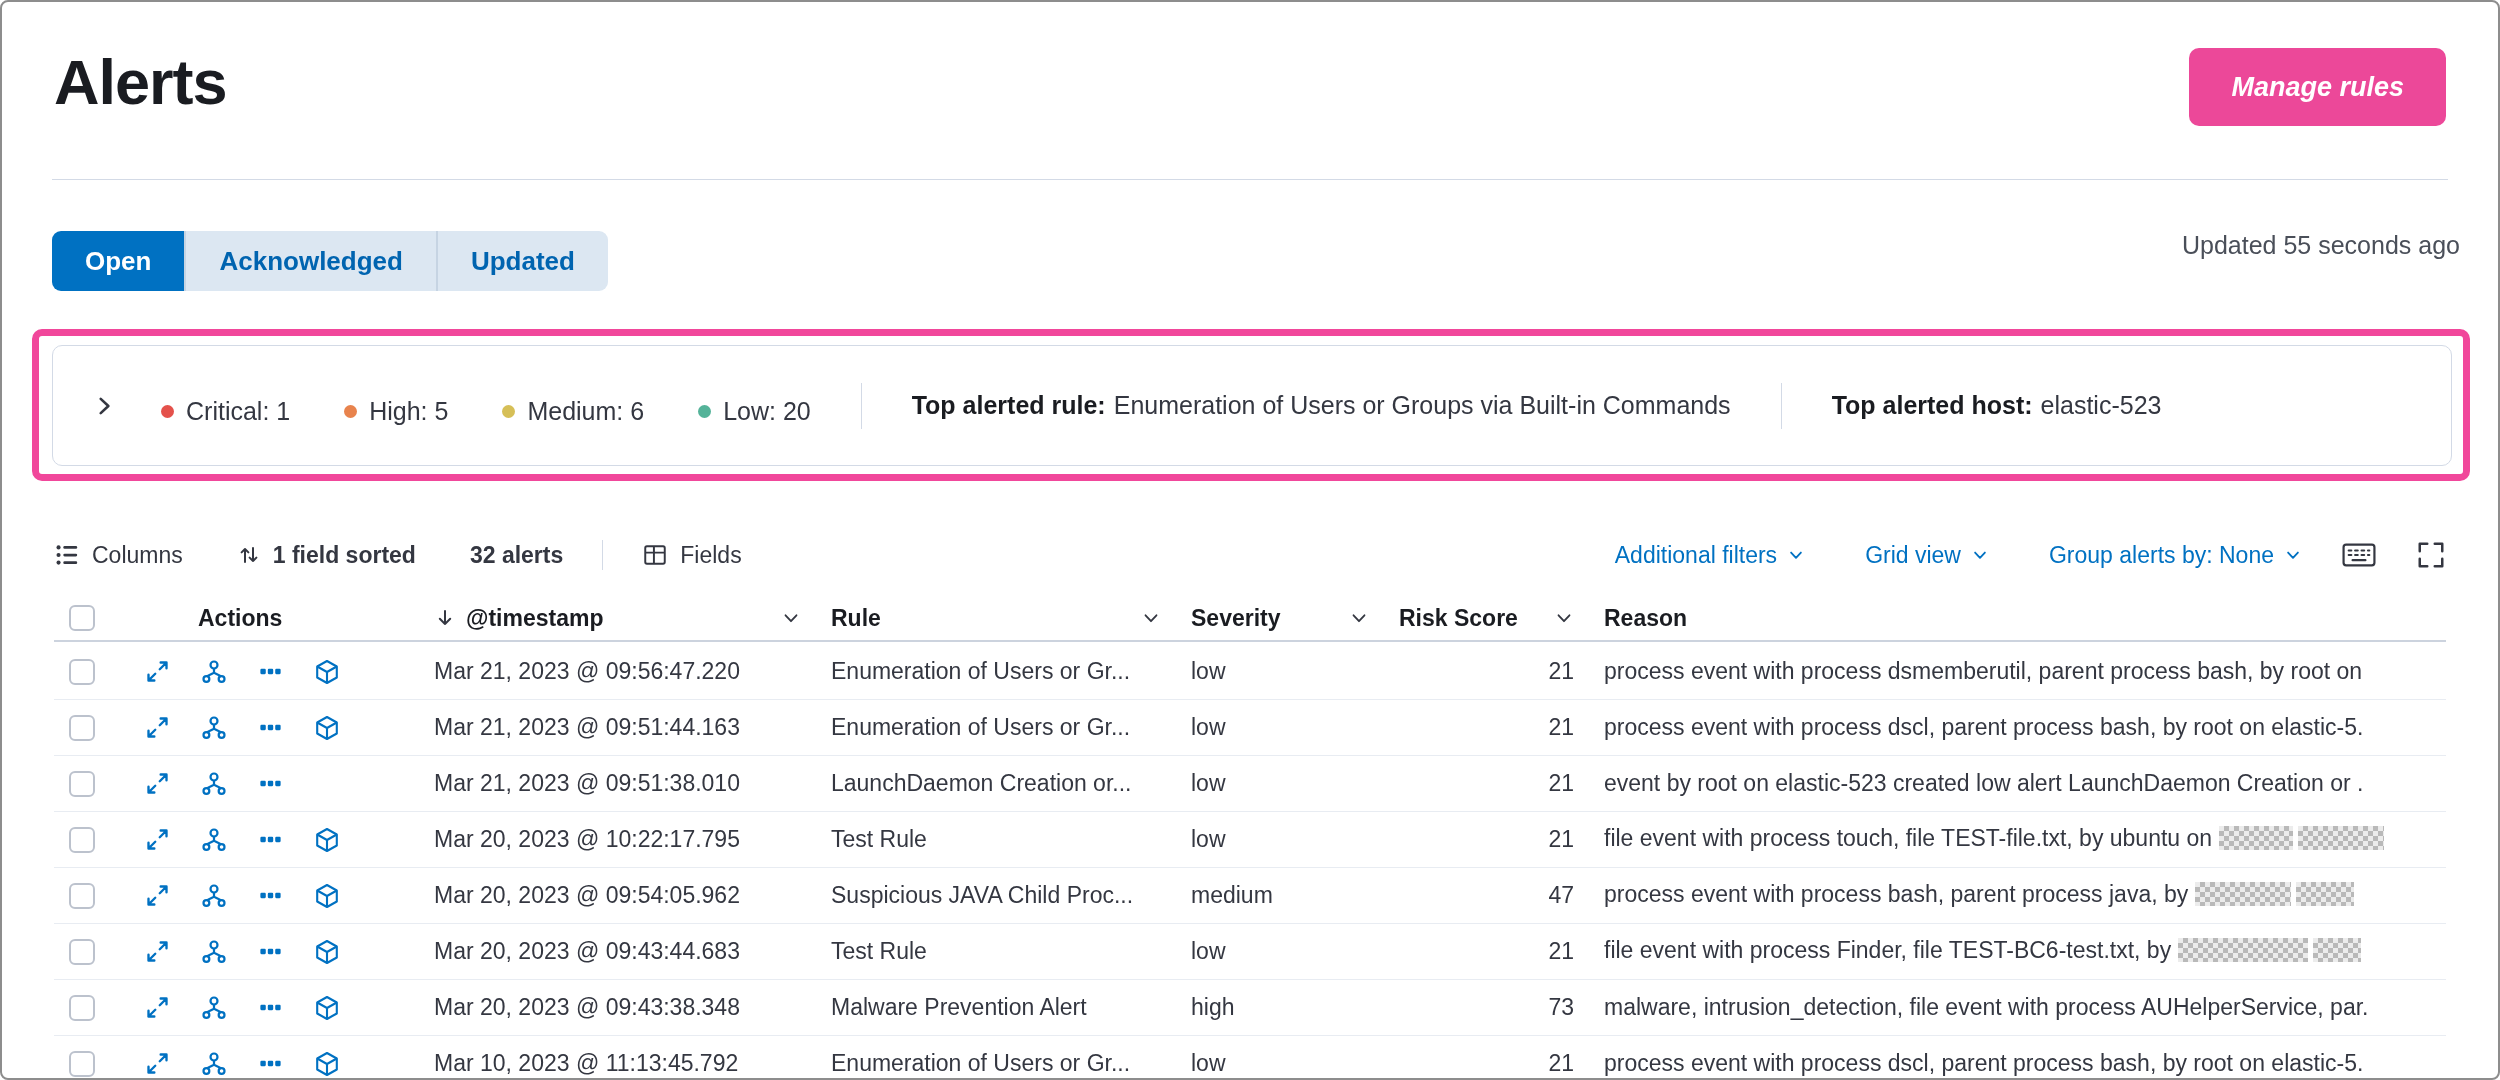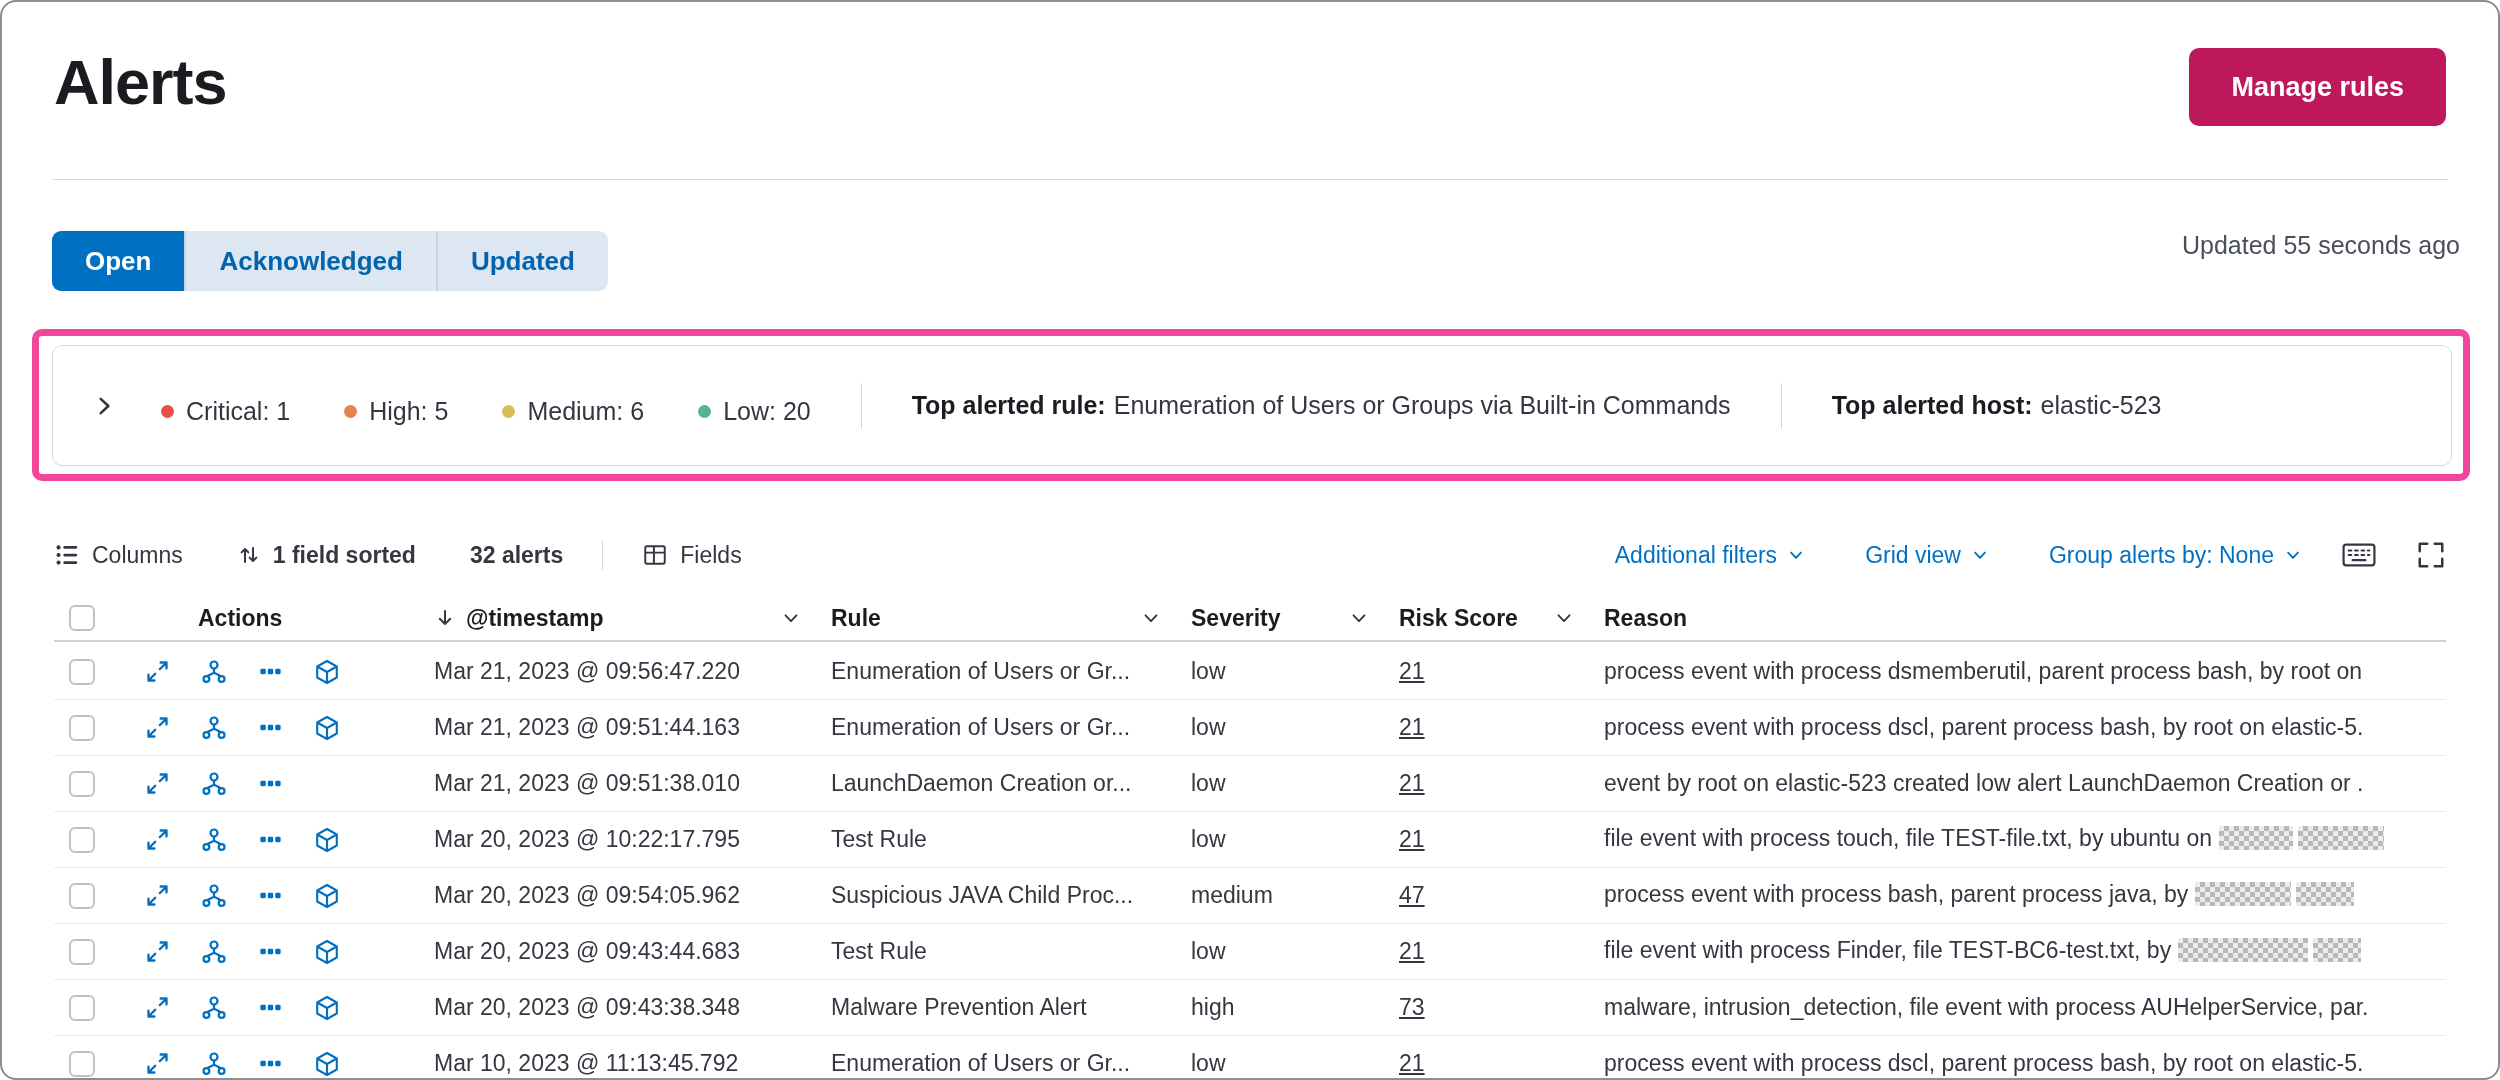--- a/index.html
+++ b/index.html
@@ -1,23 +1,23 @@
 <!DOCTYPE html>
 <html><head>
 <meta charset="utf-8">
 <style>
   * { margin:0; padding:0; box-sizing:border-box; }
   html,body { width:2500px; height:1080px; background:#fff; }
   body { font-family:"Liberation Sans","DejaVu Sans",sans-serif; color:#343741; }
-  .page { position:relative; width:2500px; height:1080px; background:#fff; border:2px solid #8d8d8d; border-radius:16px; overflow:hidden; }
+  .page { position:relative; width:2500px; height:1080px; background:#fff; border:2px solid #8d8d8d; border-radius:8px; overflow:hidden; }
 
   
   .page-header { position:absolute; top:44px; left:52px; right:52px; display:flex; justify-content:space-between; align-items:flex-start; }
   .page-title { font-size:63px; font-weight:800; color:#1a1c21; letter-spacing:-1px; line-height:72px; }
-  .btn-primary { background:#be185d; color:#fff; font-size:27px; font-weight:700; border:none; border-radius:10px; height:78px; padding:0 42px; cursor:pointer; font-family:inherit; margin-top:2px; }
+  .btn-primary { background:#ec4899; color:#fff; font-size:27px; font-weight:700; border:none; border-radius:10px; height:78px; padding:0 42px; cursor:pointer; font-family:inherit; margin-top:2px;font-style:italic; }
   .divider-h { position:absolute; top:177px; left:50px; right:50px; height:1px; background:#d3dae6; }
 
   
   .tabs-row { position:absolute; top:229px; left:50px; right:38px; display:flex; align-items:flex-start; justify-content:space-between; }
   .filter-group { display:flex; border-radius:9px; overflow:hidden; }
   .filter-btn { height:60px; padding:0 33px; font-size:26px; font-weight:700; display:flex; align-items:center; background:#dce7f2; color:#0064b0; border:none; cursor:pointer; font-family:inherit; }
   .filter-btn + .filter-btn { border-left:2px solid #c6d4e3; }
   .filter-btn.active { background:#0071c2; color:#fff; border-left:none; }
   .updated-text { font-size:25px; color:#4a4f59; }
 
@@ -45,21 +45,21 @@
 
   
   .grid-cols { display:grid; grid-template-columns:62px 318px 397px 360px 208px 205px 1fr; align-items:center; }
   .thead { position:absolute; top:594px; left:52px; right:52px; height:46px; border-bottom:2px solid #ccd3de; font-weight:700; font-size:23px; color:#1a1c21; }
   .th { display:flex; align-items:center; height:100%; cursor:pointer; overflow:hidden; white-space:nowrap; }
   .th .sort-caret { margin-left:auto; padding-right:30px; display:flex; }
   .th .ts-arrow { margin-right:10px; display:flex; }
   .rows { position:absolute; top:642px; left:52px; right:52px; }
   .row { height:56px; border-bottom:1px solid #e8ecf2; font-size:23px; color:#343741; }
   .cell { white-space:nowrap; overflow:hidden; }
-  .cell.risk { padding-right:21px;text-decoration:underline; }
+  .cell.risk { text-align:right; padding-right:30px; }
   .actions-cell { display:flex; align-items:center; gap:29px; padding-left:28px; }
   .icon-act { background:none; border:none; cursor:pointer; display:flex; padding:0; }
   .checkbox { width:26px; height:26px; border:2px solid #bcc2cd; border-radius:6px; background:#fff; margin-left:15px; cursor:pointer; flex:none; }
   .redacted { display:inline-block; height:24px; vertical-align:middle; margin:0 5px 4px 0;
     background:repeating-conic-gradient(#b9b9b9 0% 25%, #ececec 0% 50%); background-size:10px 10px; }
   svg { display:block; }
 </style>
 </head>
 <body>
 

